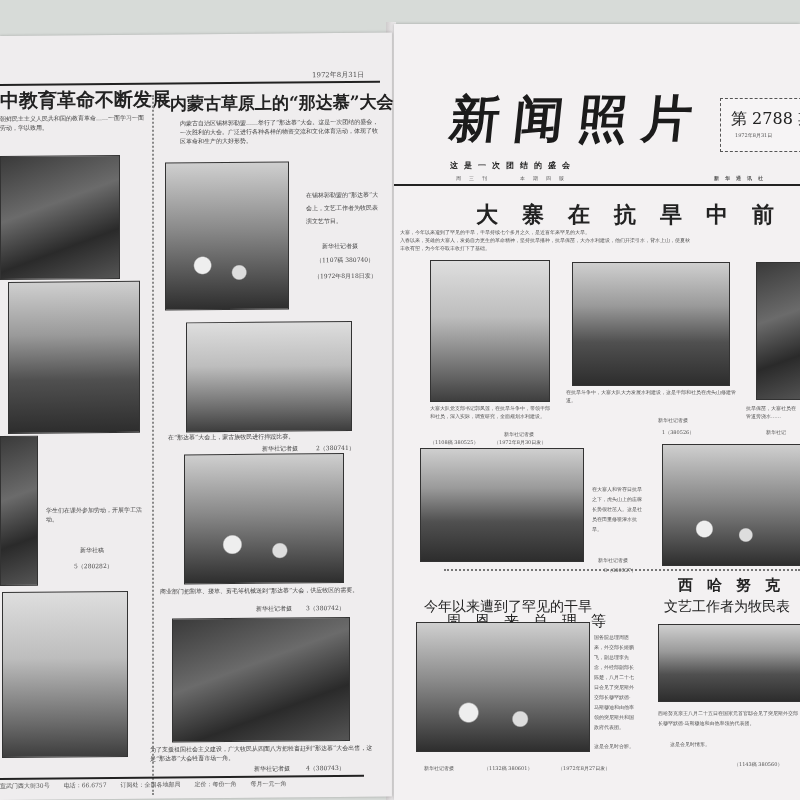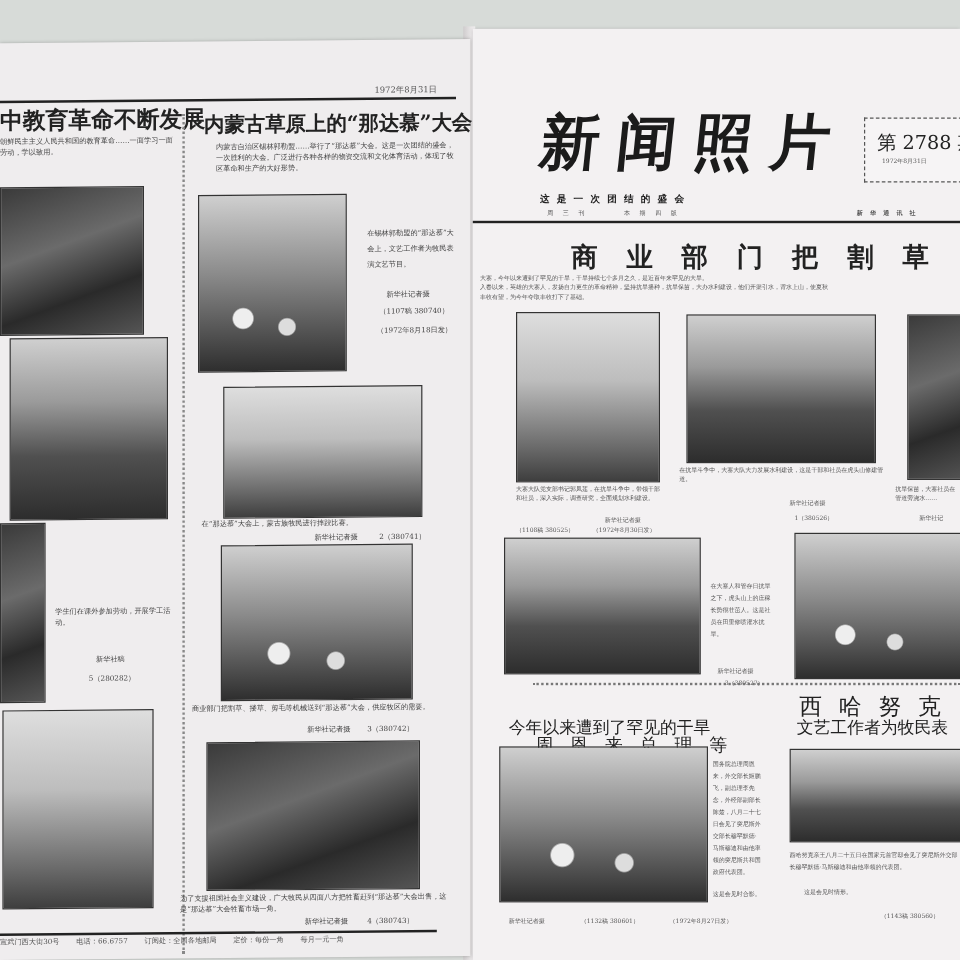--- a/index.html
+++ b/index.html
@@ -89,21 +89,21 @@
   <div class="issuebox" style="left:326px;top:74px;width:90px;height:52px;">
     <div class="abs" style="left:10px;top:10px;font-size:16px;font-weight:normal;white-space:nowrap;">第 2788 期</div>
     <div class="abs tiny" style="left:14px;top:32px;white-space:nowrap;">1972年8月31日</div>
   </div>
   <div class="abs" style="left:56px;top:136px;font-size:8px;letter-spacing:6px;font-weight:bold;white-space:nowrap;">这是一次团结的盛会</div>
   <div class="abs tiny" style="left:62px;top:150px;letter-spacing:8px;">周三刊</div>
   <div class="abs tiny" style="left:126px;top:150px;letter-spacing:8px;">本期四版</div>
   <div class="abs tiny" style="left:320px;top:150px;letter-spacing:6px;font-weight:bold;">新华通讯社</div>
   <div class="rule" style="left:0;top:160px;width:406px;"></div>
 
-  <div class="headline abs spaced" style="left:82px;top:176px;font-size:22px;">商业部门把割草</div>
+  <div class="headline abs spaced" style="left:82px;top:176px;font-size:22px;">大寨在抗旱中前</div>
   <div class="abs tiny" style="left:6px;top:204px;width:400px;white-space:nowrap;overflow:hidden;">
     <div>大寨，今年以来遭到了罕见的干旱，干旱持续七个多月之久，是近百年来罕见的大旱。</div>
     <div>入春以来，英雄的大寨人，发扬自力更生的革命精神，坚持抗旱播种，抗旱保苗，大办水利建设，他们开渠引水，背水上山，使夏秋</div>
     <div>丰收有望，为今年夺取丰收打下了基础。</div>
   </div>
 
   <div class="photo p-light" style="left:36px;top:236px;width:118px;height:140px;"></div>
   <div class="abs tiny" style="left:36px;top:380px;width:124px;">大寨大队党支部书记郭凤莲，在抗旱斗争中，带领干部和社员，深入实际，调查研究，全面规划水利建设。</div>
   <div class="abs tiny" style="left:110px;top:406px;">新华社记者摄</div>
   <div class="abs tiny" style="left:36px;top:414px;">（1108稿 380525）</div>
@@ -130,19 +130,19 @@
   <div class="headline abs" style="left:52px;top:552px;font-size:15px;letter-spacing:14px;font-weight:normal;margin-top:36px;">周恩来总理等</div>
   <div class="headline abs" style="left:30px;top:574px;font-size:14px;font-weight:normal;">今年以来遭到了罕见的干旱</div>
 
   <div class="photo p-crowd" style="left:22px;top:598px;width:172px;height:128px;"></div>
   <div class="abs tiny" style="left:200px;top:608px;width:40px;line-height:10px;height:110px;overflow:hidden;">国务院总理周恩来，外交部长姬鹏飞，副总理李先念，外经部副部长陈楚，八月二十七日会见了突尼斯外交部长穆罕默德·马斯穆迪和由他率领的突尼斯共和国政府代表团。</div>
   <div class="abs tiny" style="left:200px;top:718px;width:44px;">这是会见时合影。</div>
   <div class="abs tiny" style="left:30px;top:740px;">新华社记者摄</div>
   <div class="abs tiny" style="left:90px;top:740px;">（1132稿 380601）</div>
   <div class="abs tiny" style="left:164px;top:740px;">（1972年8月27日发）</div>
 
-  <div class="headline abs" style="left:272px;top:552px;font-size:19px;letter-spacing:14px;font-weight:normal;">西哈努克</div>
+  <div class="headline abs" style="left:284px;top:552px;font-size:15px;letter-spacing:14px;font-weight:bold;">西哈努克</div>
   <div class="headline abs" style="left:270px;top:574px;font-size:14px;font-weight:normal;">文艺工作者为牧民表</div>
   <div class="photo p-mid" style="left:264px;top:600px;width:142px;height:76px;"></div>
   <div class="abs tiny" style="left:264px;top:684px;width:142px;line-height:10px;">西哈努克亲王八月二十五日在国家元首官邸会见了突尼斯外交部长穆罕默德·马斯穆迪和由他率领的代表团。</div>
   <div class="abs tiny" style="left:276px;top:716px;">这是会见时情形。</div>
   <div class="abs tiny" style="left:340px;top:736px;">（1143稿 380560）</div>
 </div>
 
 </body></html>

